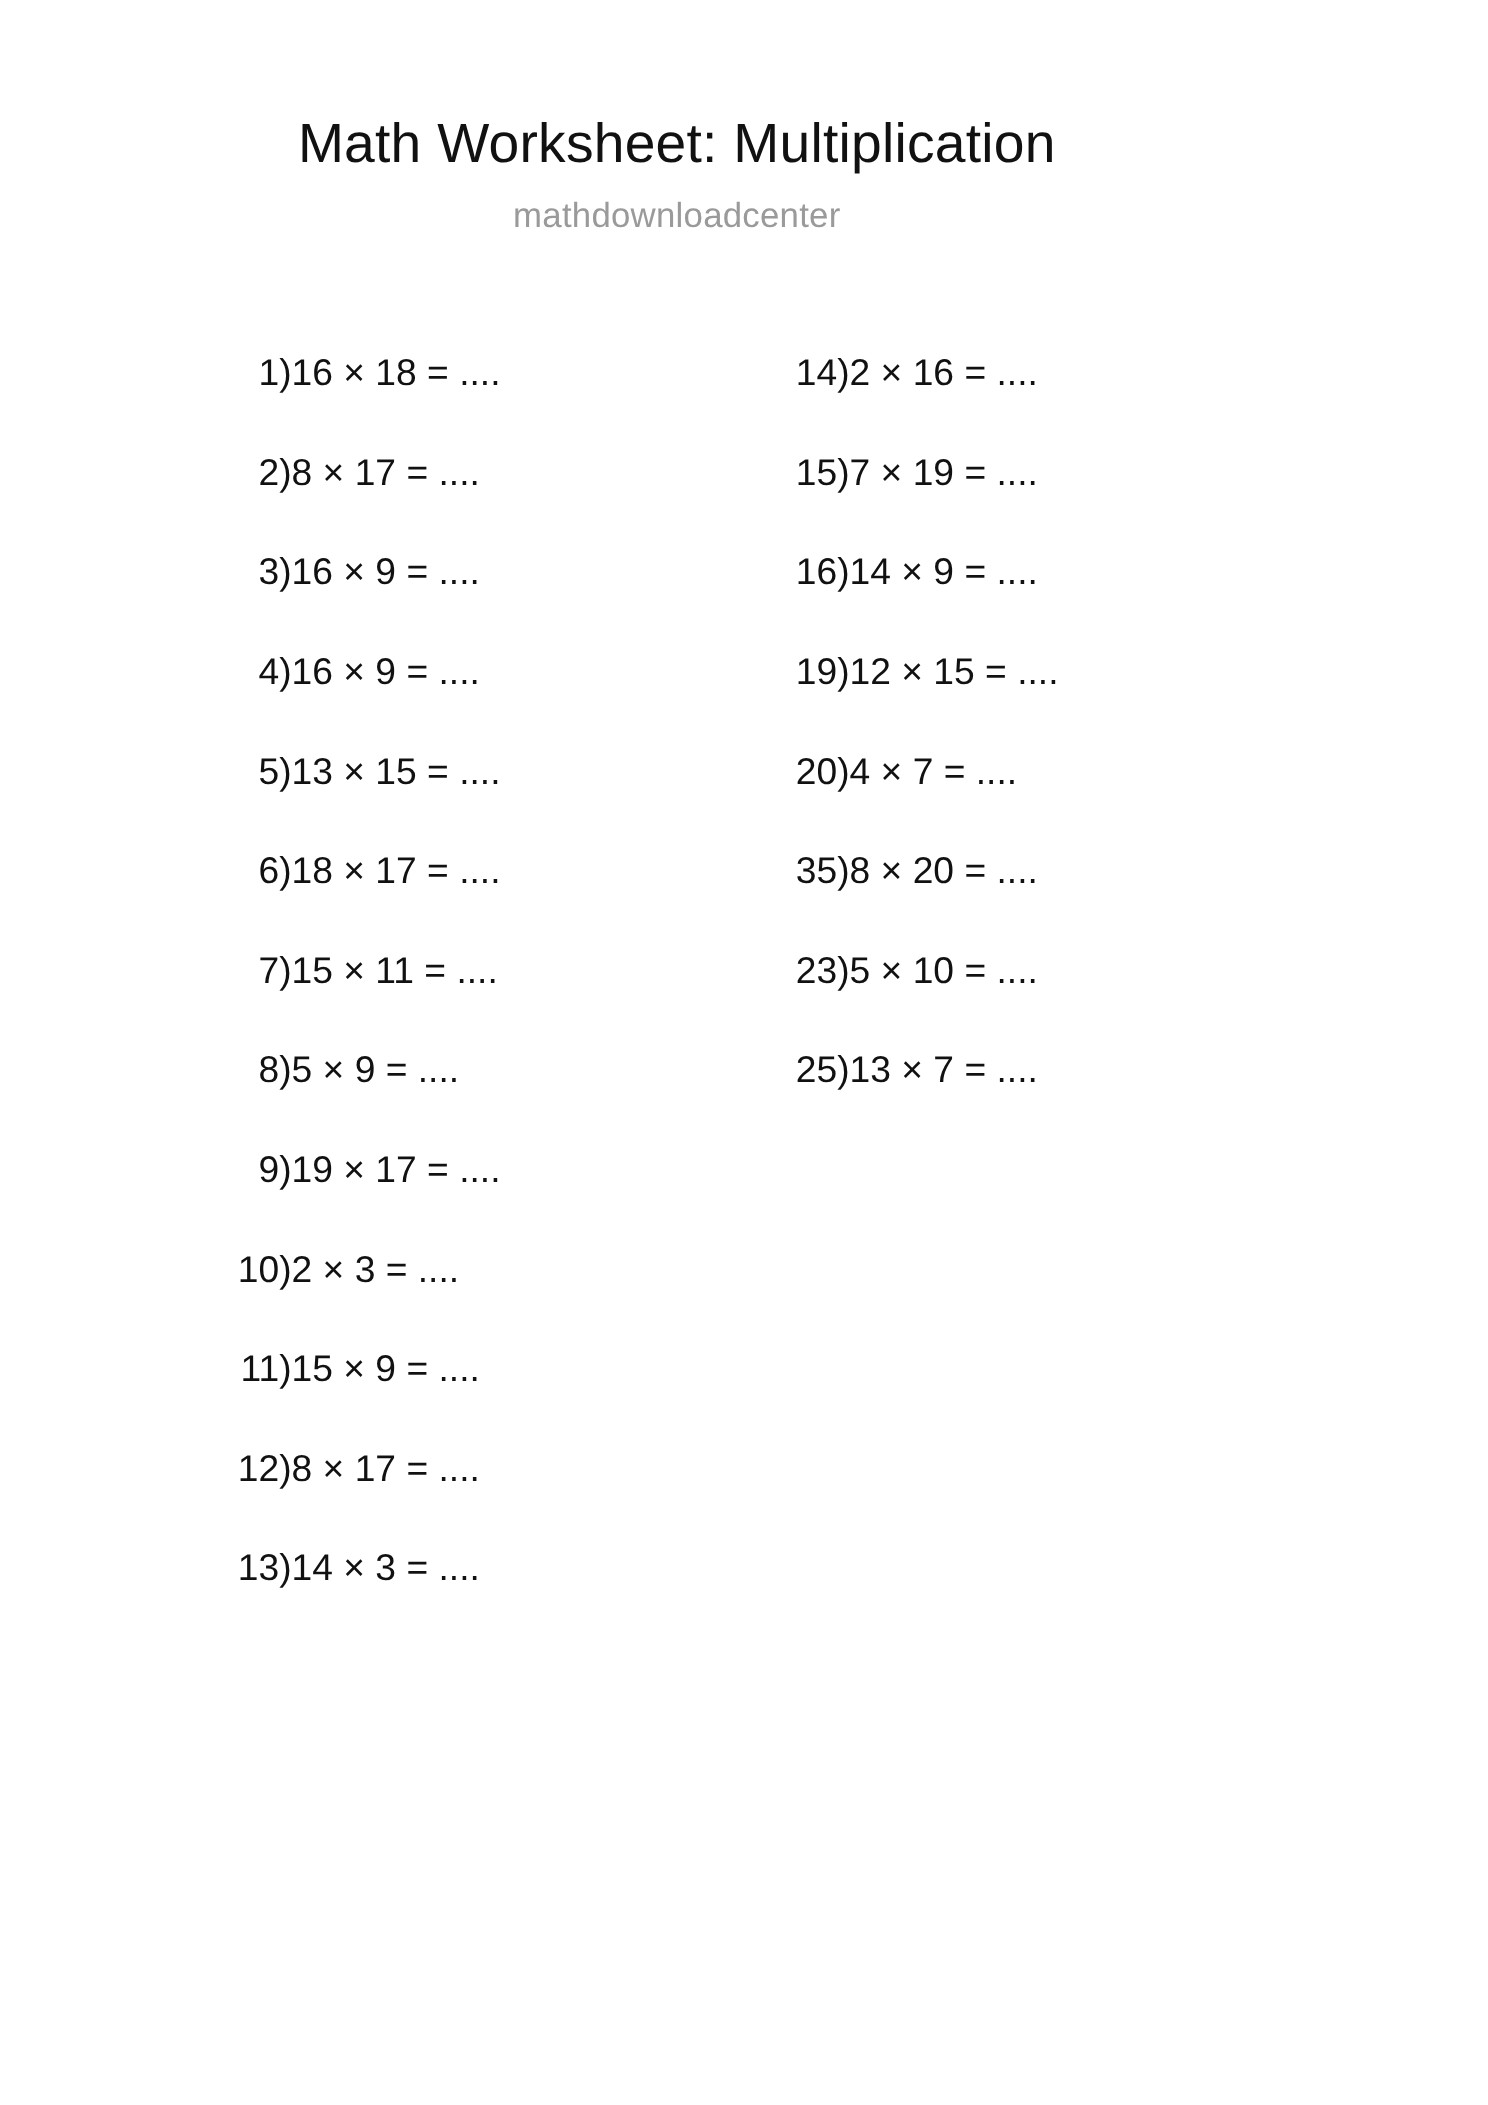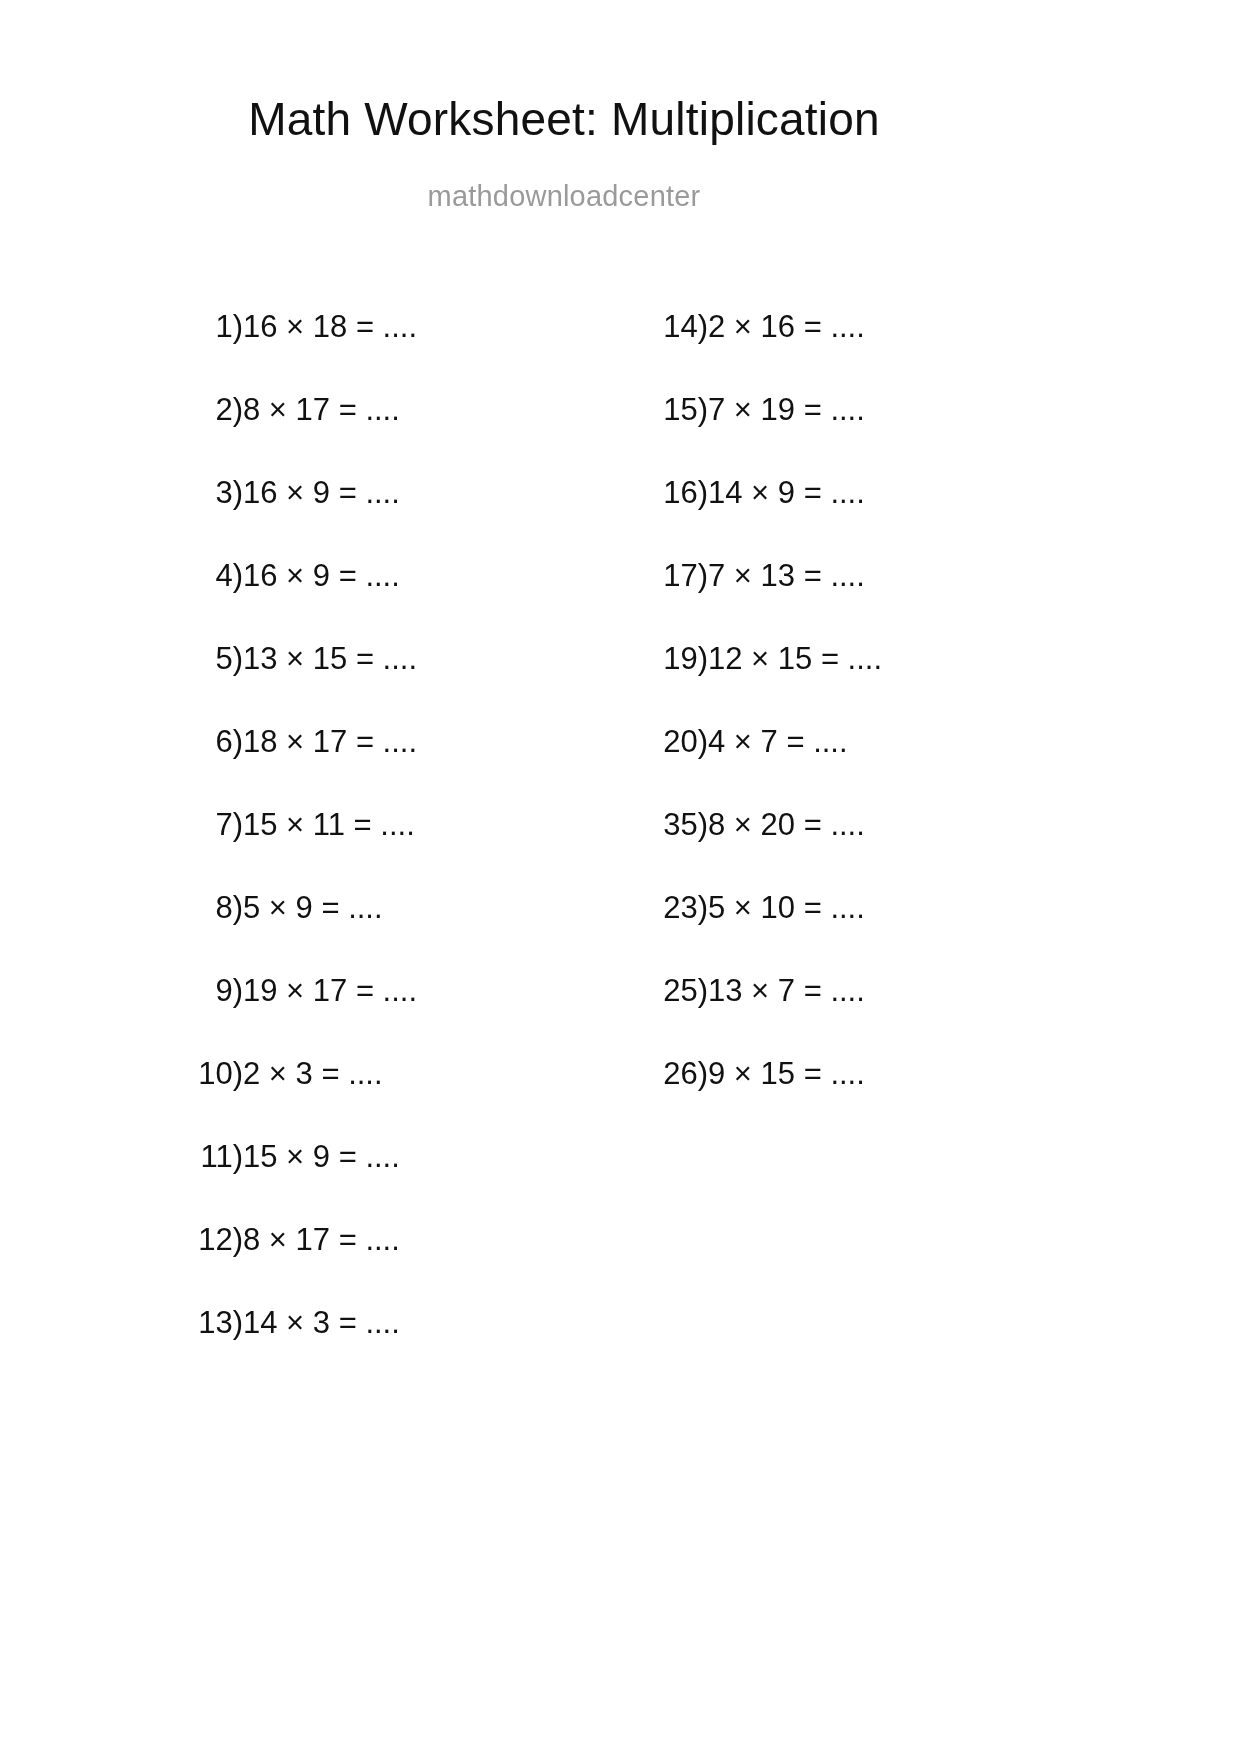--- a/index.html
+++ b/index.html
@@ -27,21 +27,21 @@
     font-weight: normal;
     color: #111111;
     margin: 0;
     padding-top: 92px;
     letter-spacing: 0.2px;
   }
   .subtitle {
     text-align: center;
     font-size: 29px;
     color: #9a9a9a;
-    margin: 16px;
+    margin: 0;
     padding-top: 18px;
     letter-spacing: 0.2px;
   }
   .problems {
     margin-top: 96px;
     display: flex;
     flex-direction: row;
     justify-content: flex-start;
     padding-left: 175px;
     box-sizing: border-box;
@@ -146,43 +146,35 @@
       </div>
       <div class="problem">
         <span class="num">15)</span>
         <span class="expr">7 × 19 = ....</span>
       </div>
       <div class="problem">
         <span class="num">16)</span>
         <span class="expr">14 × 9 = ....</span>
       </div>
       <div class="problem">
-        <span class="num">17)</span>
-        <span class="expr">7 × 13 = ....</span>
-      </div>
-      <div class="problem">
         <span class="num">19)</span>
         <span class="expr">12 × 15 = ....</span>
       </div>
       <div class="problem">
         <span class="num">20)</span>
         <span class="expr">4 × 7 = ....</span>
       </div>
       <div class="problem">
         <span class="num">35)</span>
         <span class="expr">8 × 20 = ....</span>
       </div>
       <div class="problem">
         <span class="num">23)</span>
         <span class="expr">5 × 10 = ....</span>
       </div>
       <div class="problem">
         <span class="num">25)</span>
         <span class="expr">13 × 7 = ....</span>
       </div>
-      <div class="problem">
-        <span class="num">26)</span>
-        <span class="expr">9 × 15 = ....</span>
-      </div>
     </div>
 
   </div>
 </div>
 
 </body></html>

